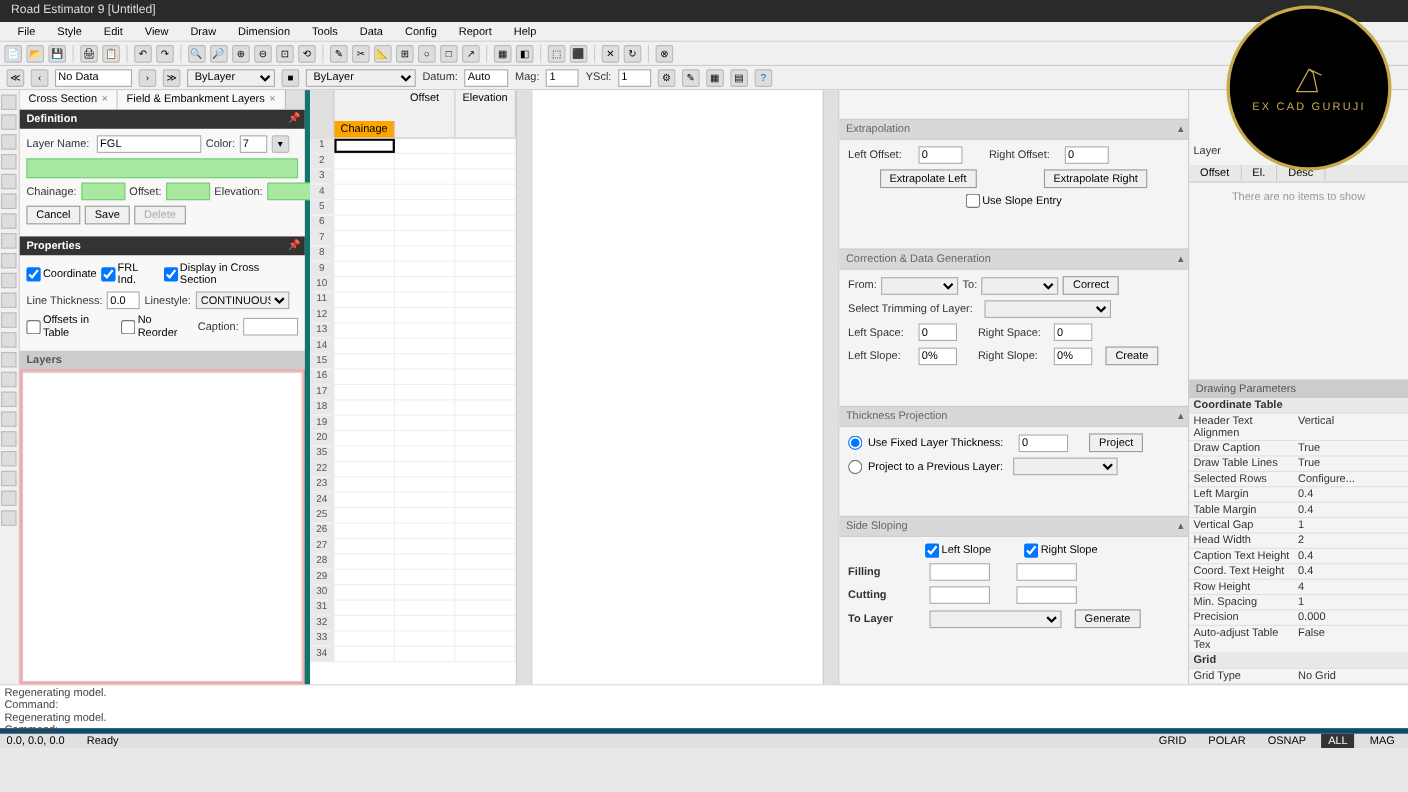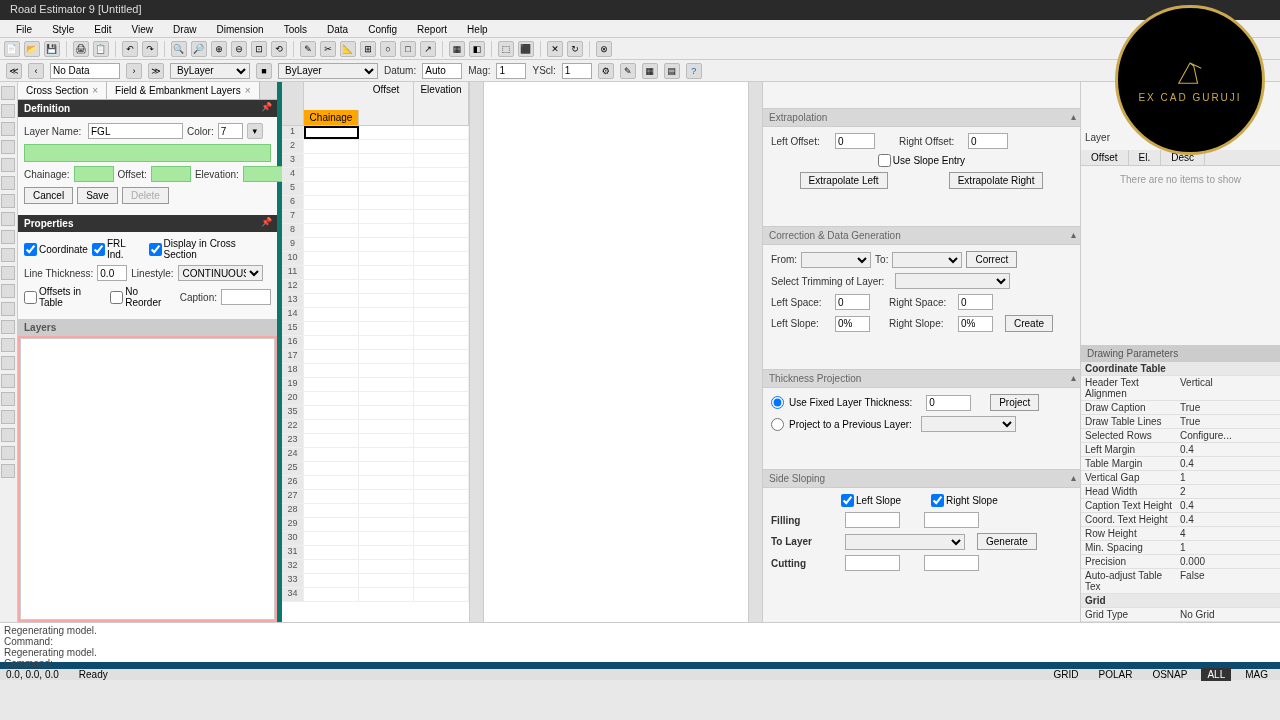--- a/index.html
+++ b/index.html
@@ -47,21 +47,21 @@
 .section-head { background: #d8d8d8; color: #666; padding: 3px 6px; font-size: 10px; border-top: 1px solid #ccc; border-bottom: 1px solid #ccc; position: relative; margin-top: 26px; }
 .section-head .collapse { position: absolute; right: 4px; top: 2px; cursor: pointer; }
 .section-body { padding: 6px 8px; }
 .far-right { width: 200px; background: #f4f4f4; border-left: 1px solid #ccc; display: flex; flex-direction: column; }
 .far-head { background: #ccc; color: #555; padding: 3px 6px; font-size: 10px; }
 .prop-row { display: flex; border-bottom: 1px solid #e0e0e0; padding: 1px 4px; font-size: 10px; }
 .prop-k { width: 95px; color: #333; }
 .prop-v { flex: 1; color: #333; }
 .empty-msg { text-align: center; color: #999; padding: 8px; font-size: 10px; }
 .bottom-log { height: 40px; background: #fff; border-top: 1px solid #ccc; padding: 2px 4px; font-size: 10px; color: #444; }
-.statusbar { height: 18px; background: #e0e0e0; border-top: 7px solid #0c4a6e; display: flex; align-items: center; padding: 0 6px; font-size: 10px; gap: 20px; }
+.statusbar { height: 18px; background: #e0e0e0; border-top: 5px solid #0c4a6e; display: flex; align-items: center; padding: 0 6px; font-size: 10px; gap: 20px; }
 .statusbar .right { margin-left: auto; display: flex; gap: 8px; }
 .status-btn { padding: 1px 6px; cursor: pointer; }
 .status-btn.active { background: #333; color: #fff; }
 .logo { position: absolute; right: 15px; top: 5px; width: 150px; height: 150px; border: 3px solid #c9a94b; border-radius: 50%; background: #000; display: flex; flex-direction: column; align-items: center; justify-content: center; z-index: 100; }
 .logo-inner { color: #c9a94b; font-size: 10px; letter-spacing: 2px; text-align: center; }
 .logo-icon { width: 30px; height: 30px; margin-bottom: 5px; }
 select { border: 1px solid #aaa; height: 16px; font-size: 10px; }
 .radio { margin-right: 3px; }
 .grid-wrap { display: flex; flex: 1; }
 .tri-head-row { display: flex; background: #e8e8e8; border-bottom: 1px solid #ccc; font-size: 9px; }
@@ -464,29 +464,29 @@
 
   <div class="right-panel">
     <div class="section-head"><span>Extrapolation</span><span class="collapse">▴</span></div>
     <div class="section-body">
       <div class="frow">
         <span class="label" style="width:60px">Left Offset:</span>
         <input type="text" style="width: 40px;" value="0">
         <span class="label" style="width:65px;margin-left:20px">Right Offset:</span>
         <input type="text" style="width: 40px;" value="0">
       </div>
-      <div class="frow" style="justify-content:center">
-        <label class="cb">
-            <input type="checkbox" style="">
-            <span>Use Slope Entry</span>
-          </label>
-      </div>
       <div class="frow" style="justify-content:space-around">
         <button class="btn">Extrapolate Left</button>
         <button class="btn">Extrapolate Right</button>
+      </div>
+      <div class="frow" style="justify-content:center">
+        <label class="cb">
+            <input type="checkbox" style="">
+            <span>Use Slope Entry</span>
+          </label>
       </div>
     </div>
 
     <div class="section-head"><span>Correction &amp; Data Generation</span><span class="collapse">▴</span></div>
     <div class="section-body">
       <div class="frow">
         <span class="label">From:</span>
         <select style="width:70px"></select>
         <span class="label">To:</span>
         <select style="width:70px"></select>
@@ -541,28 +541,28 @@
             <input type="checkbox" checked="" style="">
             <span>Right Slope</span>
           </label>
       </div>
       <div class="frow">
         <span class="label" style="width:50px;font-weight:bold">Filling</span>
         <input type="text" style="width: 55px; margin-left: 20px;">
         <input type="text" style="width: 55px; margin-left: 20px;">
       </div>
       <div class="frow">
+        <span class="label" style="width:50px;font-weight:bold">Cutting</span>
+        <input type="text" style="width: 55px; margin-left: 20px;">
+        <input type="text" style="width: 55px; margin-left: 20px;">
+      </div>
+      <div class="frow">
         <span class="label" style="width:50px;font-weight:bold">To Layer</span>
         <select style="width:120px;margin-left:20px"></select>
         <button class="btn" style="margin-left:8px">Generate</button>
-      </div>
-      <div class="frow">
-        <span class="label" style="width:50px;font-weight:bold">Cutting</span>
-        <input type="text" style="width: 55px; margin-left: 20px;">
-        <input type="text" style="width: 55px; margin-left: 20px;">
       </div>
     </div>
   </div>
 
   <div class="far-right">
     <div style="height:48px"></div>
     <div class="frow" style="padding:2px 4px">
       <span class="label">Layer</span>
     </div>
     <div class="tri-head-row">

